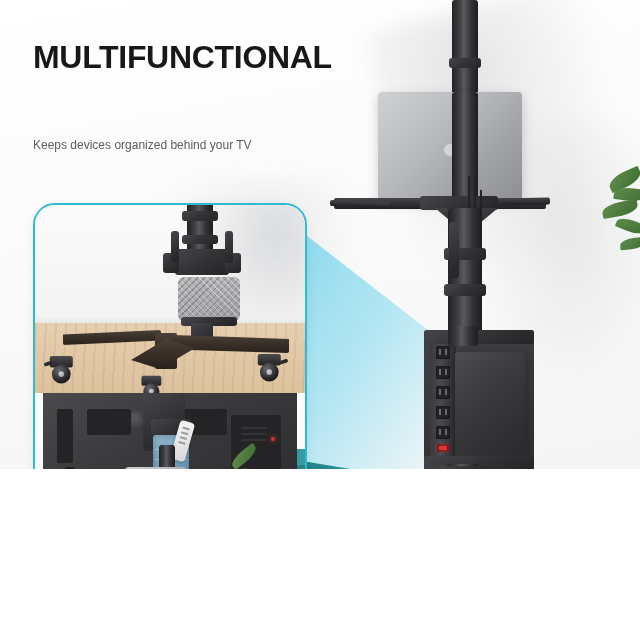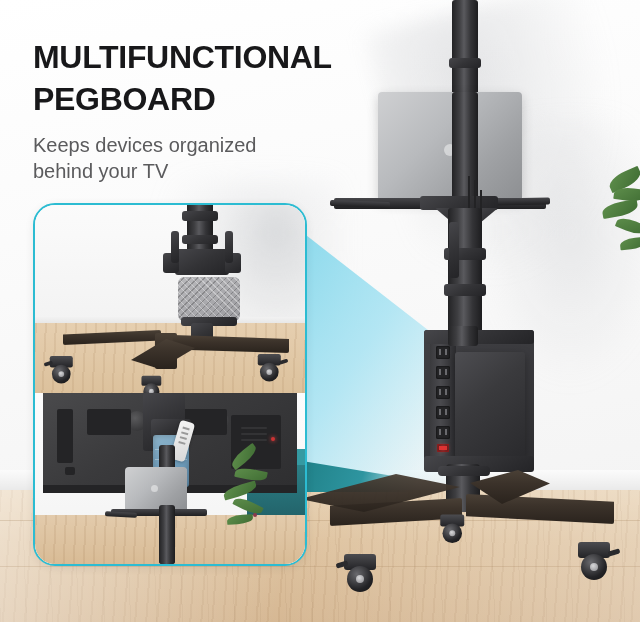--- a/index.html
+++ b/index.html
@@ -1,21 +1,21 @@
 <!DOCTYPE html>
 <html><head>
 <meta charset="utf-8">
 <style>
   html,body{margin:0;padding:0;}
   body{
     width:640px;height:622px;overflow:hidden;
     font-family:"Liberation Sans", sans-serif;
     background:#ffffff;
   }
-  .stage{position:relative;width:640px;height:622px;overflow:hidden;background:#fef9c3;}
+  .stage{position:relative;width:640px;height:469px;overflow:hidden;background:#fef9c3;}
 
   
   .wall{position:absolute;left:0;top:0;width:640px;height:497px;
     background:linear-gradient(170deg,#ffffff 0%,#fbfbfb 40%,#f4f4f4 100%);}
   .wall-shadow-a{position:absolute;left:398px;top:0;width:250px;height:300px;
     background:radial-gradient(ellipse at 35% 20%, rgba(190,192,196,.40), rgba(190,192,196,0) 62%);
     transform:rotate(-14deg);filter:blur(10px);}
   .wall-shadow-b{position:absolute;left:470px;top:120px;width:200px;height:280px;
     background:radial-gradient(ellipse at 50% 40%, rgba(196,198,202,.34), rgba(196,198,202,0) 64%);
     filter:blur(12px);}
@@ -40,21 +40,21 @@
     background:linear-gradient(125deg, rgba(130,215,235,.92) 0%, rgba(160,225,242,.78) 42%, rgba(205,240,248,.30) 80%, rgba(255,255,255,0) 100%);}
   .beam-foot{position:absolute;left:296px;top:460px;width:120px;height:32px;
     clip-path:polygon(0% 0%, 100% 62%, 100% 100%, 0% 100%);
     background:linear-gradient(110deg,#1f7f86,#2e95a0 55%,rgba(46,149,160,0));}
 
   
   .headline{position:absolute;left:33px;top:36px;width:400px;
     font-size:32px;font-weight:bold;line-height:42px;letter-spacing:-0.3px;
     color:#18181a;}
   .subhead{position:absolute;left:33px;top:132px;width:280px;
-    font-size:20px;line-height:26px;color:#5b5b5d;}
+    font-size:12px;line-height:26px;color:#5b5b5d;}
   .disclaimer{position:absolute;left:33px;top:571px;
     font-size:12.5px;font-weight:bold;color:#262220;letter-spacing:.1px;}
 
   
   .inset{position:absolute;left:33px;top:203px;width:270px;height:359px;
     border:2.5px solid #2cbcd2;border-radius:22px;overflow:hidden;
     background:#f7f7f7;box-shadow:0 2px 10px rgba(0,0,0,.07);}
   .ins-top{position:absolute;left:0;top:0;width:100%;height:188px;overflow:hidden;
     background:linear-gradient(180deg,#fbfbfb 0%,#f3f3f3 62%,#efefef 100%);}
   .ins-top-shadow{position:absolute;right:-10px;top:-10px;width:130px;height:150px;
@@ -245,21 +245,20 @@
       </div>
     <div class="caster" style="left:436px;top:508px;transform:scale(.75);">
       <div class="yoke"></div>
         <div class="tyre"></div>
         <div class="hub"></div>
       </div>
   </div>
 
   <div class="headline">
     <div>MULTIFUNCTIONAL</div>
-    <div>PEGBOARD</div>
   </div>
   <div class="subhead">Keeps devices organized behind your TV</div>
 
   <div class="inset">
 
     <div class="ins-top">
       <div class="ins-top-shadow"></div>
       <div class="ins-skirt"></div>
       <div class="ins-floor"></div>
 

